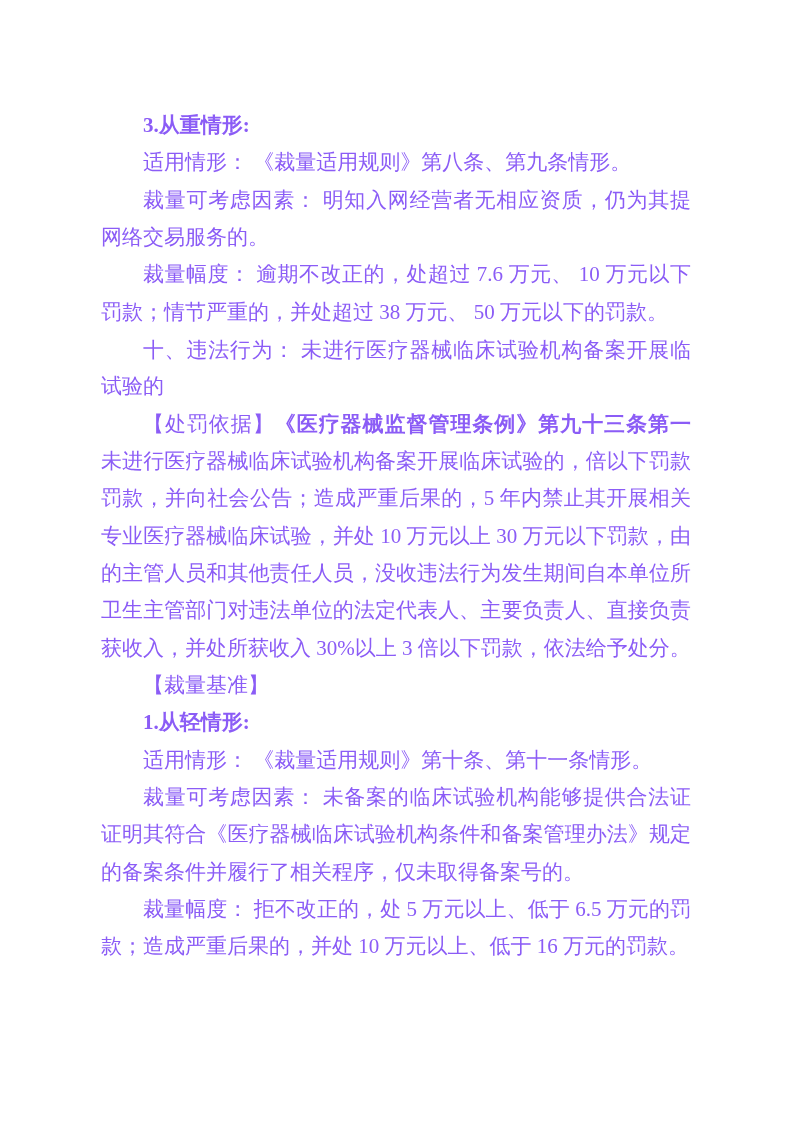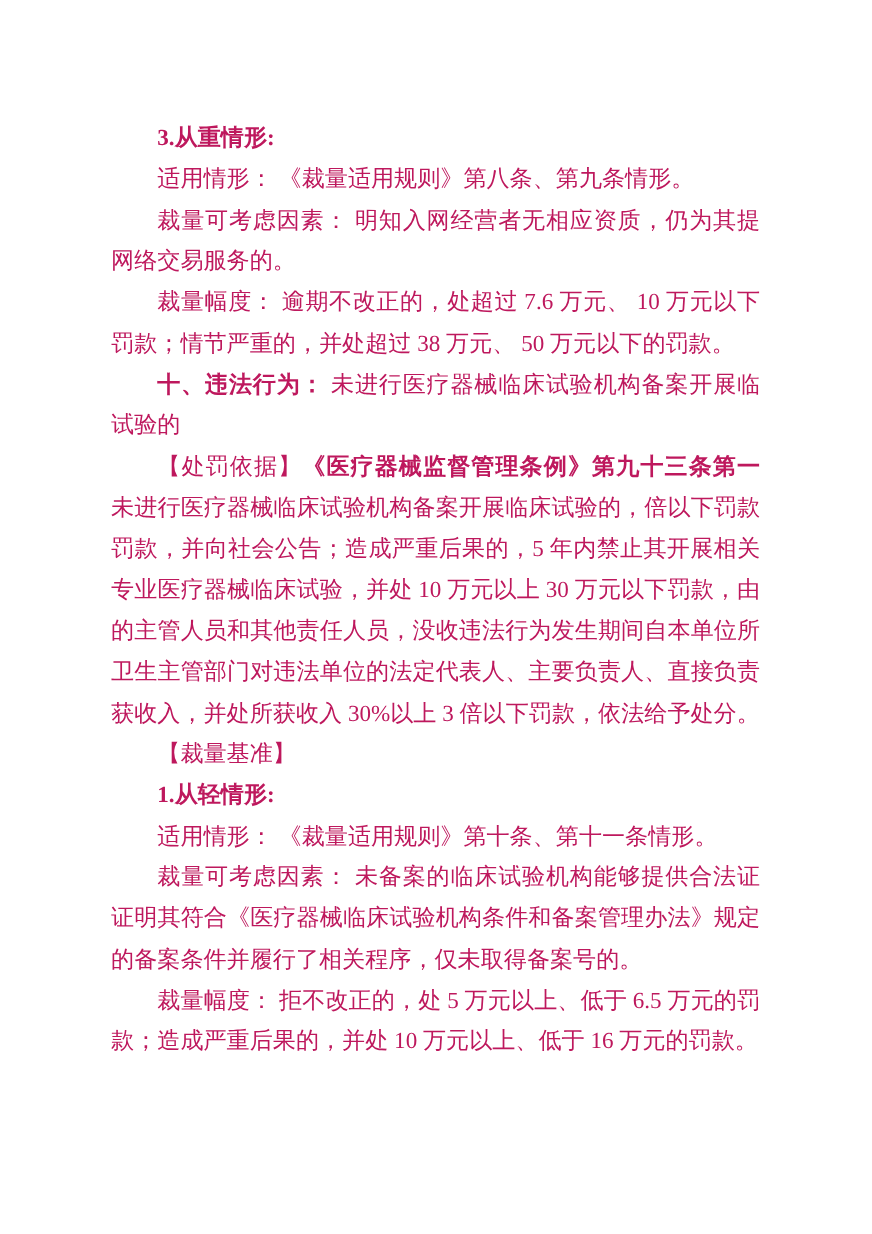--- a/index.html
+++ b/index.html
@@ -7,21 +7,21 @@
     padding: 0;
     background: #ffffff;
   }
   .page {
     position: relative;
     width: 793px;
     height: 980px;
     background: #ffffff;
     overflow: hidden;
     font-family: "Liberation Serif", "DejaVu Serif", serif;
-    color: #be185d;
+    color: #8b5cf6;
   }
   .doc {
     position: absolute;
     left: 101px;
     top: 107px;
     width: 590px;
     font-size: 21px;
     line-height: 37.33px;
   }
   .line {
@@ -35,21 +35,21 @@
     text-align-last: justify;
     text-justify: inter-character;
   }
   .indent {
     text-indent: 42px;
   }
   .b {
     font-weight: 700;
   }
   .h {
-    font-weight: 700;
+    font-weight: 400;
     font-family: "Liberation Sans", "DejaVu Sans", sans-serif;
   }
   .pagenum {
     position: absolute;
     top: 978px;
     left: 0;
     width: 693px;
     text-align: right;
     font-size: 23px;
     letter-spacing: 1px;

